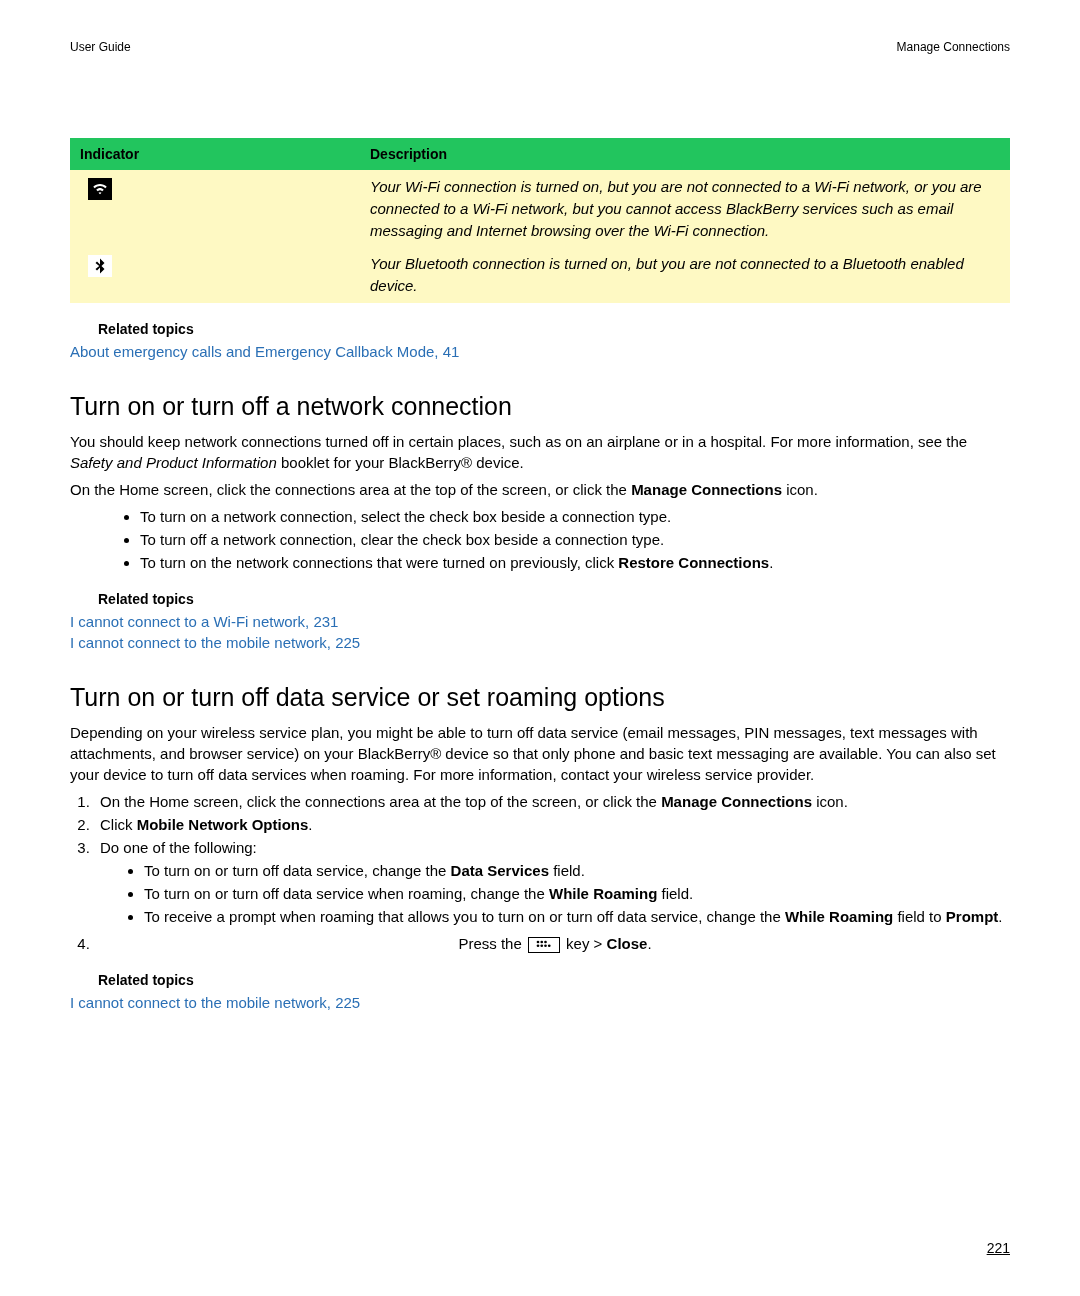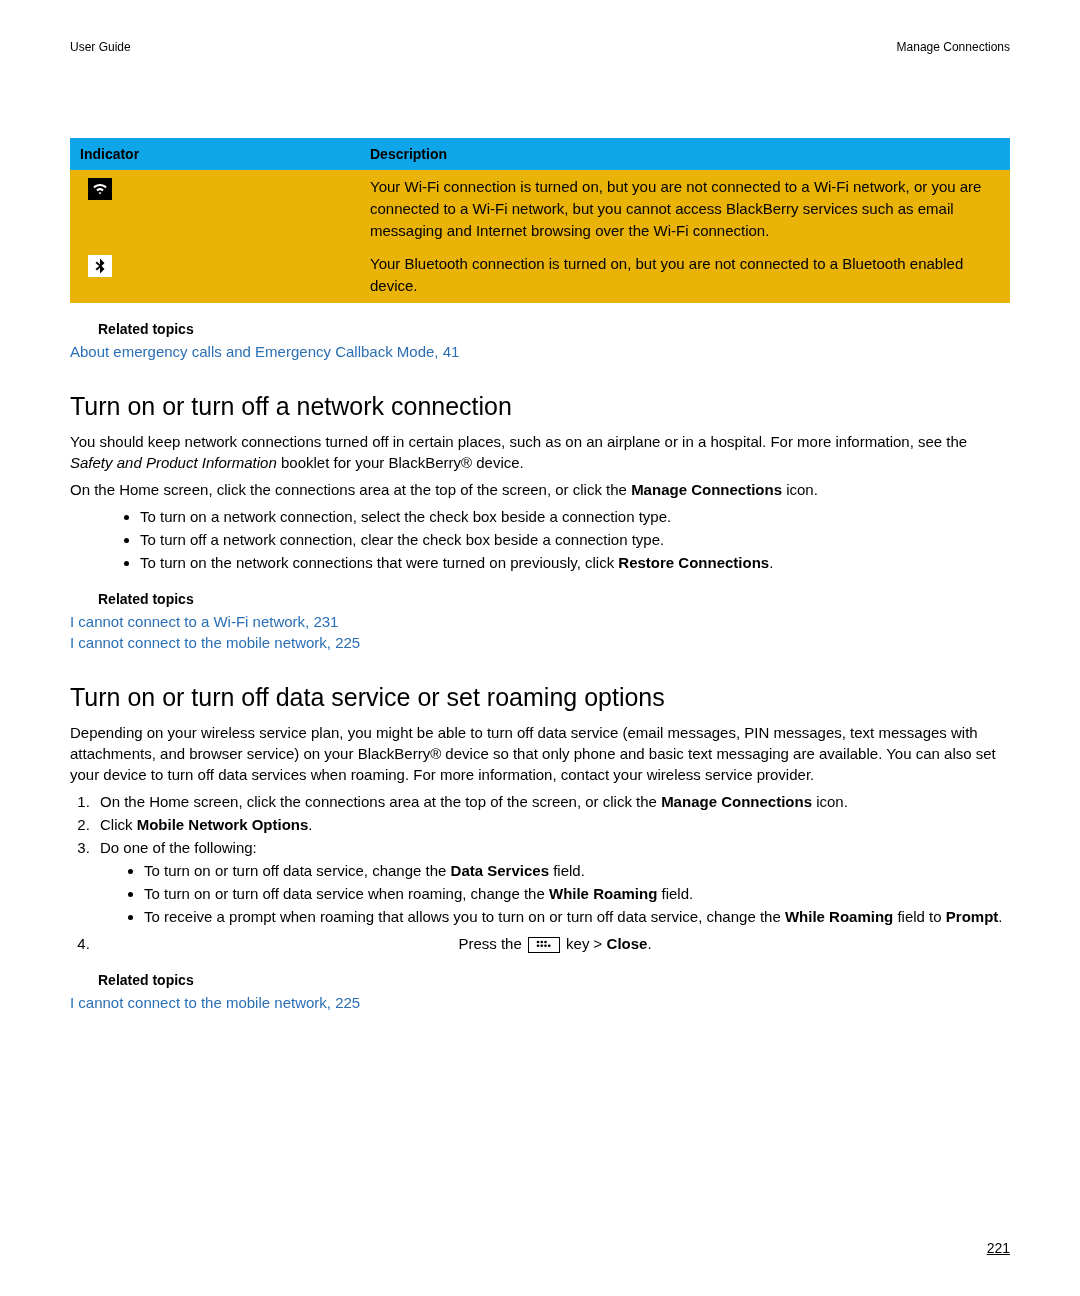--- a/index.html
+++ b/index.html
@@ -32,28 +32,29 @@
       top: 138px;
       left: 70px;
       right: 70px;
     }
     table.indicators {
       width: 100%;
       border-collapse: collapse;
       font-size: 15px;
     }
     table.indicators th {
-      background: #0ea5e9;
+      background: #22c55e;
       text-align: left;
       padding: 8px 10px;
       font-weight: bold;
       font-size: 14px;
     }
     table.indicators tr.row-light {
-      background: #eab308;
+      background: #fef9c3;
+      font-style: italic;
     }
     table.indicators tr.row-dark {
       background: #e8e8e8;
     }
     table.indicators td {
       padding: 6px 10px;
       vertical-align: top;
       line-height: 1.45;
     }
     table.indicators td.icon-cell {

